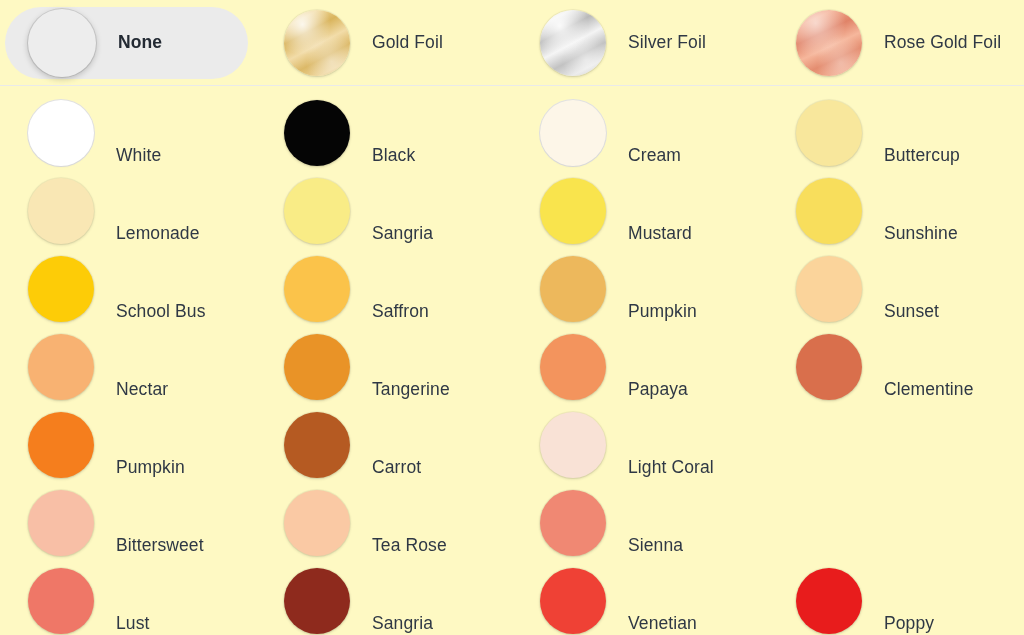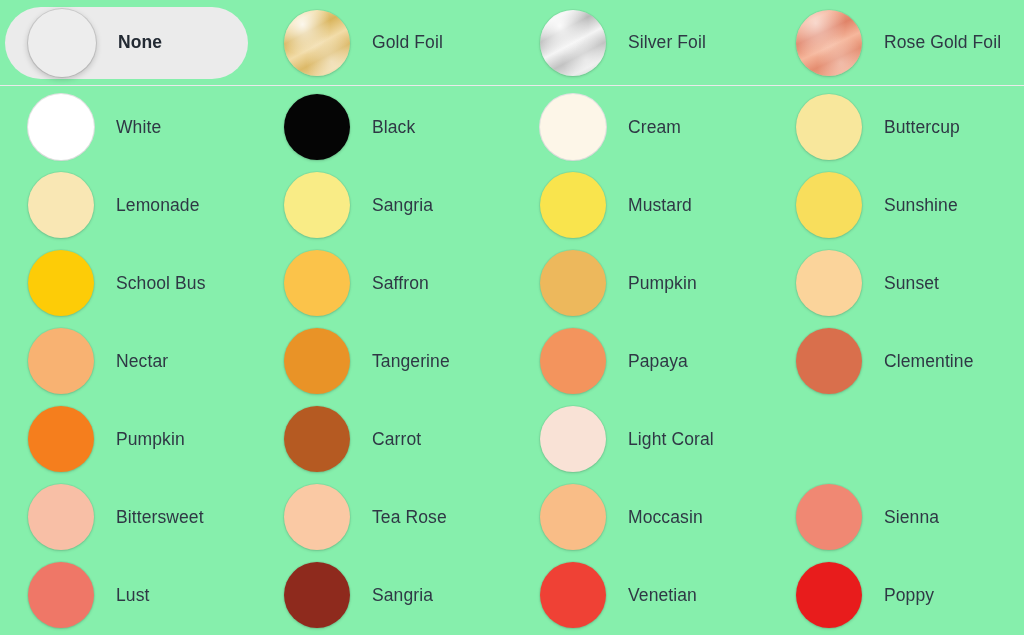--- a/index.html
+++ b/index.html
@@ -13,21 +13,21 @@
     height: 635px;
     font-family: "Liberation Sans", sans-serif;
     color: #2f3640;
     overflow: hidden;
   }
 
   #picker {
     width: 1024px;
     height: 635px;
     position: relative;
-    background: #86efac;
+    background: #fef9c3;
   }
 
   
   .finish-section {
     height: 86px;
     position: relative;
     border-bottom: 1px solid #eaeaea;
     box-sizing: border-box;
   }
 
@@ -101,20 +101,21 @@
     color: #232a33;
   }
 
   
   .colors-section {
     padding-top: 2px;
   }
 
   .colors-section .option {
     height: 78px;
+    align-items: flex-end;
   }
 
   
   .foil-gold {
     background:
       radial-gradient(ellipse at 28% 22%, rgba(255,255,255,0.85) 0%, rgba(255,255,255,0) 42%),
       radial-gradient(ellipse at 72% 78%, rgba(255,255,255,0.45) 0%, rgba(255,255,255,0) 38%),
       linear-gradient(152deg, #e6c36a 0%, #f0d79a 18%, #d9b45c 34%, #f2dca8 52%,
                       #dcb968 68%, #eed59b 84%, #d4ad55 100%);
   }
@@ -250,24 +251,20 @@
         <div class="swatch-grid">
           <div class="option">
             <span class="dot" style="background: rgb(248, 191, 166);"></span>
             <span class="label">Bittersweet</span>
           </div>
           <div class="option">
             <span class="dot" style="background: rgb(250, 201, 164);"></span>
             <span class="label">Tea Rose</span>
           </div>
           <div class="option">
-            <span class="dot" style="background: rgb(249, 189, 135);"></span>
-            <span class="label">Moccasin</span>
-          </div>
-          <div class="option">
             <span class="dot" style="background: rgb(240, 136, 115);"></span>
             <span class="label">Sienna</span>
           </div>
         </div>
         <div class="swatch-grid">
           <div class="option">
             <span class="dot" style="background: rgb(239, 119, 103);"></span>
             <span class="label">Lust</span>
           </div>
           <div class="option">

